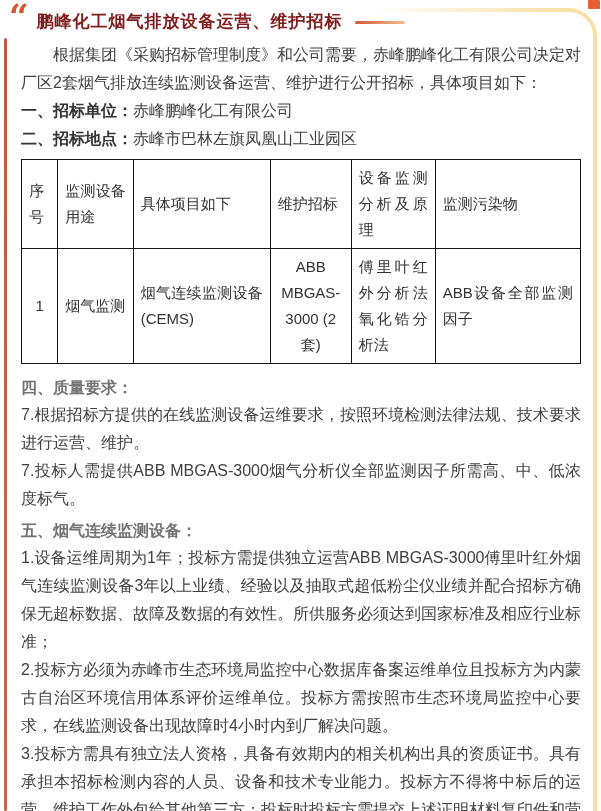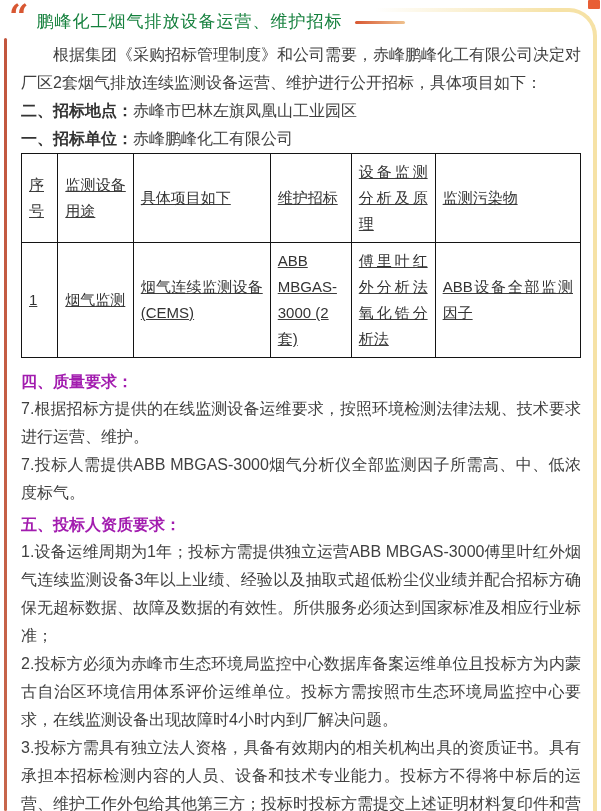--- a/index.html
+++ b/index.html
@@ -36,49 +36,49 @@
   .content { position:relative; padding:10px 20px 0 21px; }
 
   
   .header-row { display:flex; align-items:center; margin:0 0 8px 0; }
   .quote {
     font-family:"DejaVu Serif",serif; font-weight:bold;
     font-size:34px; line-height:20px; color:#d85732;
     margin:-12px 8px 0 -12px;
   }
   .title {
-    font-size:17px; font-weight:normal; color:#15803d;
+    font-size:17px; font-weight:bold; color:#7f1d1d;
     letter-spacing:1px; margin:0;
   }
   .title-line {
     display:inline-block; width:50px; height:3px; border-radius:2px;
     margin-left:12px; margin-top:2px;
     background:linear-gradient(to right,#d85732,#efc28e);
   }
 
   
   p.doc { font-size:16px; line-height:28px; margin:0; text-align:justify; color:#404040; }
   p.indent { text-indent:2em; }
   .item-label { font-weight:bold; color:#333; }
 
   
-  table { width:100%; border-collapse:collapse; table-layout:fixed; margin:0 0 10px 0;text-decoration:underline; }
+  table { width:100%; border-collapse:collapse; table-layout:fixed; margin:6px 0 10px 0; }
   th,td {
     border:1.5px solid #141414; padding:5px 7px;
     font-size:15px; font-weight:normal; color:#333;
     line-height:26px; text-align:justify; vertical-align:middle;
     overflow:hidden;
   }
   tr.head-row { height:86px; }
   tr.body-row { height:100px; }
-  td.center, th.center { text-align:left; }
+  td.center, th.center { text-align:center; }
 
   
   h2.section-heading {
-    font-size:16px; font-weight:bold; color:#a21caf;
+    font-size:16px; font-weight:bold; color:#737373;
     margin:4px 0 0 0; line-height:27px;
   }
 </style>
 </head>
 <body>
 
 <div class="page">
 
   <div class="frame-left"></div>
   <div class="frame-top"></div>
@@ -89,22 +89,22 @@
   <div class="content">
 
     <div class="header-row">
       <span class="quote">“</span>
       <h1 class="title">鹏峰化工烟气排放设备运营、维护招标</h1>
       <span class="title-line"></span>
     </div>
 
     <p class="doc indent">根据集团《采购招标管理制度》和公司需要，赤峰鹏峰化工有限公司决定对厂区2套烟气排放连续监测设备运营、维护进行公开招标，具体项目如下：</p>
 
+    <p class="doc"><b class="item-label">一、招标单位：</b><span>赤峰鹏峰化工有限公司</span></p>
     <p class="doc"><b class="item-label">二、招标地点：</b><span>赤峰市巴林左旗凤凰山工业园区</span></p>
-    <p class="doc"><b class="item-label">一、招标单位：</b><span>赤峰鹏峰化工有限公司</span></p>
 
     <table>
       <colgroup>
         <col style="width:6.5%">
           <col style="width:13.5%">
           <col style="width:24.5%">
         <col style="width:14.5%">
           <col style="width:15%">
           <col style="width:26%">
       </colgroup>
@@ -130,21 +130,21 @@
       </tbody>
     </table>
 
     <section>
       <h2 class="section-heading">四、质量要求：</h2>
       <p class="doc">7.根据招标方提供的在线监测设备运维要求，按照环境检测法律法规、技术要求进行运营、维护。</p>
       <p class="doc">7.投标人需提供ABB MBGAS-3000烟气分析仪全部监测因子所需高、中、低浓度标气。</p>
     </section>
 
     <section>
-      <h2 class="section-heading">五、投标人资质要求：</h2>
+      <h2 class="section-heading">五、烟气连续监测设备：</h2>
       <p class="doc">1.设备运维周期为1年；投标方需提供独立运营ABB MBGAS-3000傅里叶红外烟气连续监测设备3年以上业绩、经验以及抽取式超低粉尘仪业绩并配合招标方确保无超标数据、故障及数据的有效性。所供服务必须达到国家标准及相应行业标准；</p>
       <p class="doc">2.投标方必须为赤峰市生态环境局监控中心数据库备案运维单位且投标方为内蒙古自治区环境信用体系评价运维单位。投标方需按照市生态环境局监控中心要求，在线监测设备出现故障时4小时内到厂解决问题。</p>
       <p class="doc">3.投标方需具有独立法人资格，具备有效期内的相关机构出具的资质证书。具有承担本招标检测内容的人员、设备和技术专业能力。投标方不得将中标后的运营、维护工作外包给其他第三方；投标时投标方需提交上述证明材料复印件和营业执照、近3年企业业绩等证明材料（各证明材料复印件加盖公司公章）；</p>
 
     </section>
 
   </div>
 </div>
 
 </body></html>

